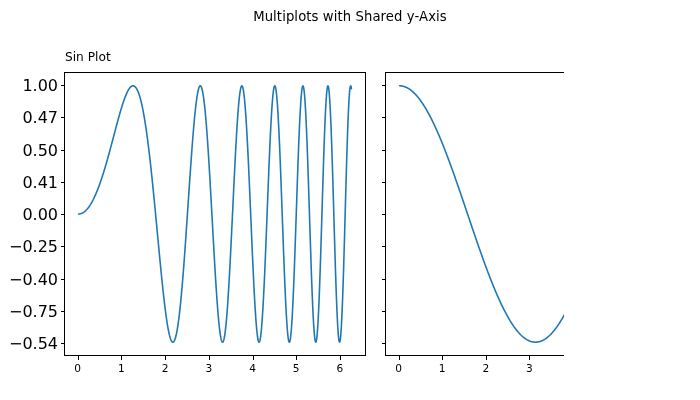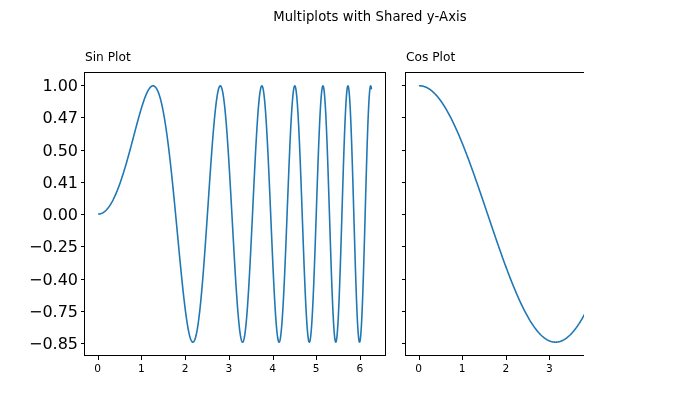--- a/index.html
+++ b/index.html
@@ -7,21 +7,20 @@
     padding: 0;
     background: #ffffff;
   }
   #figure {
     position: relative;
     width: 564px;
     height: 400px;
     background: #ffffff;
     font-family: "DejaVu Sans", sans-serif;
     overflow: hidden;
-    margin-left: 20px;
   }
   #suptitle {
     position: absolute;
     top: 9px;
     left: 0;
     width: 700px;
     text-align: center;
     font-size: 13.2px;
     color: #000000;
     letter-spacing: 0.1px;
@@ -105,21 +104,20 @@
   <div id="suptitle">Multiplots with Shared y-Axis</div>
 
   <div class="axes" id="axes-sin">
     <div class="axes-title">Sin Plot</div>
     <svg class="plot-svg" id="svg-sin" viewBox="0 0 302 284" preserveAspectRatio="none">
       <path class="curve" id="curve-sin" d="M13.72 142.00L14.00 141.99L14.27 141.98L14.55 141.95L14.82 141.92L15.10 141.87L15.37 141.82L15.65 141.75L15.92 141.67L16.19 141.59L16.47 141.49L16.74 141.38L17.02 141.26L17.29 141.14L17.57 141.00L17.84 140.85L18.12 140.69L18.39 140.52L18.67 140.35L18.94 140.16L19.22 139.96L19.49 139.75L19.77 139.53L20.04 139.30L20.32 139.06L20.59 138.81L20.87 138.55L21.14 138.28L21.42 138.00L21.69 137.71L21.97 137.41L22.24 137.09L22.52 136.77L22.79 136.44L23.07 136.10L23.34 135.75L23.62 135.38L23.89 135.01L24.17 134.63L24.44 134.24L24.71 133.83L24.99 133.42L25.26 133.00L25.54 132.57L25.81 132.12L26.09 131.67L26.36 131.21L26.64 130.73L26.91 130.25L27.19 129.76L27.46 129.25L27.74 128.74L28.01 128.22L28.29 127.69L28.56 127.14L28.84 126.59L29.11 126.03L29.39 125.45L29.66 124.87L29.94 124.28L30.21 123.68L30.49 123.07L30.76 122.45L31.04 121.82L31.31 121.18L31.59 120.53L31.86 119.87L32.14 119.20L32.41 118.52L32.69 117.83L32.96 117.13L33.24 116.43L33.51 115.71L33.78 114.99L34.06 114.25L34.33 113.51L34.61 112.76L34.88 112.00L35.16 111.23L35.43 110.45L35.71 109.67L35.98 108.87L36.26 108.07L36.53 107.25L36.81 106.43L37.08 105.61L37.36 104.77L37.63 103.92L37.91 103.07L38.18 102.21L38.46 101.34L38.73 100.47L39.01 99.58L39.28 98.69L39.56 97.79L39.83 96.89L40.11 95.97L40.38 95.05L40.66 94.13L40.93 93.20L41.21 92.26L41.48 91.31L41.76 90.36L42.03 89.40L42.30 88.44L42.58 87.47L42.85 86.49L43.13 85.51L43.40 84.53L43.68 83.54L43.95 82.54L44.23 81.54L44.50 80.54L44.78 79.53L45.05 78.52L45.33 77.50L45.60 76.49L45.88 75.46L46.15 74.44L46.43 73.41L46.70 72.38L46.98 71.35L47.25 70.31L47.53 69.27L47.80 68.23L48.08 67.19L48.35 66.15L48.63 65.11L48.90 64.07L49.18 63.03L49.45 61.99L49.73 60.94L50.00 59.90L50.28 58.86L50.55 57.83L50.82 56.79L51.10 55.75L51.37 54.72L51.65 53.69L51.92 52.67L52.20 51.64L52.47 50.62L52.75 49.61L53.02 48.60L53.30 47.59L53.57 46.59L53.85 45.60L54.12 44.61L54.40 43.63L54.67 42.65L54.95 41.68L55.22 40.72L55.50 39.77L55.77 38.83L56.05 37.89L56.32 36.97L56.60 36.05L56.87 35.15L57.15 34.25L57.42 33.37L57.70 32.50L57.97 31.64L58.25 30.79L58.52 29.96L58.80 29.14L59.07 28.33L59.34 27.54L59.62 26.77L59.89 26.00L60.17 25.26L60.44 24.53L60.72 23.82L60.99 23.13L61.27 22.45L61.54 21.79L61.82 21.15L62.09 20.54L62.37 19.94L62.64 19.36L62.92 18.80L63.19 18.27L63.47 17.75L63.74 17.26L64.02 16.80L64.29 16.35L64.57 15.93L64.84 15.54L65.12 15.17L65.39 14.83L65.67 14.51L65.94 14.22L66.22 13.96L66.49 13.73L66.77 13.52L67.04 13.34L67.32 13.20L67.59 13.08L67.86 12.99L68.14 12.93L68.41 12.91L68.69 12.92L68.96 12.96L69.24 13.03L69.51 13.14L69.79 13.28L70.06 13.45L70.34 13.66L70.61 13.90L70.89 14.18L71.16 14.50L71.44 14.85L71.71 15.24L71.99 15.67L72.26 16.13L72.54 16.63L72.81 17.17L73.09 17.75L73.36 18.37L73.64 19.03L73.91 19.73L74.19 20.46L74.46 21.24L74.74 22.06L75.01 22.92L75.29 23.82L75.56 24.76L75.84 25.74L76.11 26.76L76.39 27.83L76.66 28.94L76.93 30.09L77.21 31.28L77.48 32.51L77.76 33.79L78.03 35.11L78.31 36.47L78.58 37.87L78.86 39.32L79.13 40.81L79.41 42.34L79.68 43.91L79.96 45.53L80.23 47.18L80.51 48.88L80.78 50.62L81.06 52.40L81.33 54.22L81.61 56.08L81.88 57.99L82.16 59.93L82.43 61.91L82.71 63.94L82.98 66.00L83.26 68.10L83.53 70.23L83.81 72.41L84.08 74.62L84.36 76.87L84.63 79.15L84.91 81.47L85.18 83.83L85.45 86.21L85.73 88.63L86.00 91.09L86.28 93.57L86.55 96.08L86.83 98.63L87.10 101.20L87.38 103.80L87.65 106.43L87.93 109.08L88.20 111.76L88.48 114.46L88.75 117.19L89.03 119.94L89.30 122.70L89.58 125.49L89.85 128.29L90.13 131.12L90.40 133.95L90.68 136.80L90.95 139.67L91.23 142.54L91.50 145.43L91.78 148.32L92.05 151.22L92.33 154.13L92.60 157.04L92.88 159.95L93.15 162.86L93.43 165.77L93.70 168.68L93.97 171.59L94.25 174.49L94.52 177.38L94.80 180.26L95.07 183.13L95.35 185.99L95.62 188.84L95.90 191.66L96.17 194.47L96.45 197.26L96.72 200.03L97.00 202.77L97.27 205.49L97.55 208.18L97.82 210.84L98.10 213.46L98.37 216.06L98.65 218.62L98.92 221.14L99.20 223.62L99.47 226.06L99.75 228.45L100.02 230.81L100.30 233.11L100.57 235.36L100.85 237.57L101.12 239.72L101.40 241.81L101.67 243.85L101.95 245.83L102.22 247.74L102.49 249.60L102.77 251.39L103.04 253.11L103.32 254.77L103.59 256.35L103.87 257.87L104.14 259.31L104.42 260.67L104.69 261.96L104.97 263.17L105.24 264.30L105.52 265.34L105.79 266.31L106.07 267.19L106.34 267.98L106.62 268.69L106.89 269.31L107.17 269.84L107.44 270.27L107.72 270.62L107.99 270.87L108.27 271.03L108.54 271.09L108.82 271.06L109.09 270.92L109.37 270.70L109.64 270.37L109.92 269.94L110.19 269.42L110.47 268.79L110.74 268.07L111.02 267.24L111.29 266.31L111.56 265.29L111.84 264.16L112.11 262.93L112.39 261.60L112.66 260.17L112.94 258.64L113.21 257.01L113.49 255.28L113.76 253.46L114.04 251.53L114.31 249.51L114.59 247.39L114.86 245.18L115.14 242.88L115.41 240.48L115.69 237.99L115.96 235.41L116.24 232.75L116.51 229.99L116.79 227.16L117.06 224.24L117.34 221.24L117.61 218.16L117.89 215.01L118.16 211.78L118.44 208.48L118.71 205.11L118.99 201.67L119.26 198.17L119.54 194.61L119.81 190.99L120.08 187.31L120.36 183.59L120.63 179.81L120.91 175.99L121.18 172.13L121.46 168.23L121.73 164.29L122.01 160.32L122.28 156.33L122.56 152.30L122.83 148.26L123.11 144.21L123.38 140.14L123.66 136.06L123.93 131.98L124.21 127.89L124.48 123.82L124.76 119.75L125.03 115.69L125.31 111.65L125.58 107.63L125.86 103.64L126.13 99.67L126.41 95.75L126.68 91.86L126.96 88.01L127.23 84.21L127.51 80.47L127.78 76.78L128.06 73.15L128.33 69.59L128.60 66.10L128.88 62.69L129.15 59.35L129.43 56.10L129.70 52.94L129.98 49.86L130.25 46.88L130.53 44.01L130.80 41.23L131.08 38.57L131.35 36.02L131.63 33.58L131.90 31.26L132.18 29.07L132.45 27.00L132.73 25.06L133.00 23.25L133.28 21.58L133.55 20.05L133.83 18.66L134.10 17.42L134.38 16.32L134.65 15.37L134.93 14.57L135.20 13.93L135.48 13.44L135.75 13.11L136.03 12.94L136.30 12.92L136.58 13.07L136.85 13.38L137.12 13.85L137.40 14.49L137.67 15.28L137.95 16.24L138.22 17.37L138.50 18.66L138.77 20.10L139.05 21.71L139.32 23.48L139.60 25.41L139.87 27.50L140.15 29.74L140.42 32.14L140.70 34.69L140.97 37.38L141.25 40.23L141.52 43.21L141.80 46.34L142.07 49.60L142.35 53.00L142.62 56.53L142.90 60.18L143.17 63.95L143.45 67.84L143.72 71.84L144.00 75.95L144.27 80.16L144.55 84.46L144.82 88.86L145.10 93.34L145.37 97.90L145.64 102.54L145.92 107.23L146.19 111.99L146.47 116.81L146.74 121.67L147.02 126.57L147.29 131.50L147.57 136.46L147.84 141.44L148.12 146.43L148.39 151.42L148.67 156.41L148.94 161.38L149.22 166.34L149.49 171.27L149.77 176.16L150.04 181.02L150.32 185.82L150.59 190.56L150.87 195.24L151.14 199.85L151.42 204.37L151.69 208.80L151.97 213.14L152.24 217.37L152.52 221.50L152.79 225.50L153.07 229.38L153.34 233.12L153.62 236.72L153.89 240.18L154.17 243.49L154.44 246.63L154.71 249.61L154.99 252.42L155.26 255.05L155.54 257.49L155.81 259.75L156.09 261.82L156.36 263.69L156.64 265.36L156.91 266.82L157.19 268.07L157.46 269.11L157.74 269.93L158.01 270.54L158.29 270.92L158.56 271.09L158.84 271.02L159.11 270.73L159.39 270.22L159.66 269.48L159.94 268.51L160.21 267.32L160.49 265.90L160.76 264.26L161.04 262.39L161.31 260.31L161.59 258.01L161.86 255.49L162.14 252.76L162.41 249.82L162.69 246.68L162.96 243.35L163.23 239.82L163.51 236.10L163.78 232.20L164.06 228.12L164.33 223.88L164.61 219.47L164.88 214.91L165.16 210.20L165.43 205.36L165.71 200.38L165.98 195.28L166.26 190.08L166.53 184.77L166.81 179.36L167.08 173.88L167.36 168.32L167.63 162.70L167.91 157.04L168.18 151.33L168.46 145.59L168.73 139.84L169.01 134.08L169.28 128.32L169.56 122.58L169.83 116.87L170.11 111.21L170.38 105.59L170.66 100.04L170.93 94.57L171.21 89.18L171.48 83.89L171.75 78.71L172.03 73.66L172.30 68.73L172.58 63.96L172.85 59.33L173.13 54.88L173.40 50.59L173.68 46.50L173.95 42.60L174.23 38.90L174.50 35.42L174.78 32.16L175.05 29.14L175.33 26.35L175.60 23.80L175.88 21.51L176.15 19.48L176.43 17.71L176.70 16.21L176.98 14.99L177.25 14.05L177.53 13.38L177.80 13.00L178.08 12.91L178.35 13.11L178.63 13.60L178.90 14.38L179.18 15.45L179.45 16.81L179.73 18.45L180.00 20.38L180.27 22.59L180.55 25.09L180.82 27.85L181.10 30.88L181.37 34.18L181.65 37.73L181.92 41.54L182.20 45.58L182.47 49.86L182.75 54.36L183.02 59.08L183.30 64.00L183.57 69.12L183.85 74.42L184.12 79.88L184.40 85.51L184.67 91.29L184.95 97.19L185.22 103.22L185.50 109.34L185.77 115.56L186.05 121.86L186.32 128.21L186.60 134.60L186.87 141.03L187.15 147.47L187.42 153.90L187.70 160.32L187.97 166.69L188.25 173.02L188.52 179.28L188.80 185.45L189.07 191.53L189.34 197.48L189.62 203.31L189.89 208.98L190.17 214.49L190.44 219.83L190.72 224.97L190.99 229.90L191.27 234.61L191.54 239.09L191.82 243.32L192.09 247.29L192.37 250.98L192.64 254.40L192.92 257.52L193.19 260.34L193.47 262.85L193.74 265.03L194.02 266.89L194.29 268.42L194.57 269.61L194.84 270.45L195.12 270.95L195.39 271.09L195.67 270.88L195.94 270.32L196.22 269.40L196.49 268.13L196.77 266.51L197.04 264.54L197.32 262.22L197.59 259.57L197.86 256.58L198.14 253.27L198.41 249.63L198.69 245.69L198.96 241.45L199.24 236.92L199.51 232.11L199.79 227.04L200.06 221.71L200.34 216.15L200.61 210.36L200.89 204.37L201.16 198.19L201.44 191.83L201.71 185.32L201.99 178.68L202.26 171.92L202.54 165.05L202.81 158.12L203.09 151.12L203.36 144.08L203.64 137.03L203.91 129.99L204.19 122.97L204.46 115.99L204.74 109.09L205.01 102.27L205.29 95.57L205.56 89.00L205.84 82.58L206.11 76.33L206.38 70.27L206.66 64.43L206.93 58.82L207.21 53.45L207.48 48.36L207.76 43.55L208.03 39.04L208.31 34.84L208.58 30.98L208.86 27.46L209.13 24.29L209.41 21.50L209.68 19.08L209.96 17.05L210.23 15.42L210.51 14.19L210.78 13.37L211.06 12.96L211.33 12.96L211.61 13.39L211.88 14.23L212.16 15.49L212.43 17.17L212.71 19.25L212.98 21.75L213.26 24.64L213.53 27.92L213.81 31.58L214.08 35.62L214.36 40.01L214.63 44.76L214.90 49.83L215.18 55.22L215.45 60.91L215.73 66.88L216.00 73.11L216.28 79.59L216.55 86.28L216.83 93.18L217.10 100.25L217.38 107.47L217.65 114.82L217.93 122.28L218.20 129.81L218.48 137.40L218.75 145.01L219.03 152.62L219.30 160.21L219.58 167.74L219.85 175.19L220.13 182.54L220.40 189.75L220.68 196.80L220.95 203.67L221.23 210.32L221.50 216.74L221.78 222.90L222.05 228.78L222.33 234.36L222.60 239.61L222.88 244.51L223.15 249.05L223.42 253.20L223.70 256.96L223.97 260.30L224.25 263.21L224.52 265.68L224.80 267.70L225.07 269.25L225.35 270.34L225.62 270.95L225.90 271.08L226.17 270.73L226.45 269.90L226.72 268.58L227.00 266.79L227.27 264.53L227.55 261.80L227.82 258.61L228.10 254.98L228.37 250.91L228.65 246.42L228.92 241.53L229.20 236.24L229.47 230.59L229.75 224.59L230.02 218.26L230.30 211.62L230.57 204.71L230.85 197.54L231.12 190.15L231.40 182.56L231.67 174.80L231.95 166.91L232.22 158.90L232.49 150.82L232.77 142.69L233.04 134.55L233.32 126.43L233.59 118.36L233.87 110.37L234.14 102.51L234.42 94.79L234.69 87.25L234.97 79.93L235.24 72.84L235.52 66.03L235.79 59.53L236.07 53.35L236.34 47.52L236.62 42.08L236.89 37.04L237.17 32.43L237.44 28.27L237.72 24.57L237.99 21.36L238.27 18.65L238.54 16.44L238.82 14.77L239.09 13.62L239.37 13.01L239.64 12.95L239.92 13.43L240.19 14.46L240.47 16.03L240.74 18.14L241.01 20.78L241.29 23.95L241.56 27.62L241.84 31.80L242.11 36.45L242.39 41.56L242.66 47.12L242.94 53.09L243.21 59.46L243.49 66.19L243.76 73.27L244.04 80.66L244.31 88.32L244.59 96.23L244.86 104.35L245.14 112.65L245.41 121.09L245.69 129.63L245.96 138.24L246.24 146.87L246.51 155.49L246.79 164.06L247.06 172.54L247.34 180.90L247.61 189.09L247.89 197.07L248.16 204.82L248.44 212.28L248.71 219.44L248.99 226.24L249.26 232.67L249.53 238.69L249.81 244.28L250.08 249.39L250.36 254.02L250.63 258.13L250.91 261.70L251.18 264.72L251.46 267.17L251.73 269.04L252.01 270.31L252.28 270.98L252.56 271.04L252.83 270.50L253.11 269.34L253.38 267.58L253.66 265.21L253.93 262.26L254.21 258.73L254.48 254.63L254.76 249.99L255.03 244.83L255.31 239.16L255.58 233.01L255.86 226.42L256.13 219.41L256.41 212.01L256.68 204.27L256.96 196.21L257.23 187.87L257.51 179.31L257.78 170.54L258.05 161.63L258.33 152.61L258.60 143.53L258.88 134.43L259.15 125.35L259.43 116.35L259.70 107.47L259.98 98.75L260.25 90.24L260.53 81.98L260.80 74.02L261.08 66.39L261.35 59.13L261.63 52.29L261.90 45.89L262.18 39.98L262.45 34.59L262.73 29.74L263.00 25.46L263.28 21.78L263.55 18.71L263.83 16.28L264.10 14.50L264.38 13.37L264.65 12.92L264.93 13.14L265.20 14.03L265.48 15.60L265.75 17.83L266.03 20.71L266.30 24.24L266.57 28.40L266.85 33.16L267.12 38.51L267.40 44.41L267.67 50.84L267.95 57.76L268.22 65.14L268.50 72.94L268.77 81.12L269.05 89.64L269.32 98.45L269.60 107.51L269.87 116.76L270.15 126.16L270.42 135.66L270.70 145.20L270.97 154.73L271.25 164.21L271.52 173.57L271.80 182.77L272.07 191.75L272.35 200.47L272.62 208.87L272.90 216.91L273.17 224.54L273.45 231.72L273.72 238.41L274.00 244.56L274.27 250.14L274.55 255.12L274.82 259.47L275.10 263.16L275.37 266.17L275.64 268.47L275.92 270.06L276.19 270.92L276.47 271.05L276.74 270.44L277.02 269.09L277.29 267.01L277.57 264.21L277.84 260.70L278.12 256.50L278.39 251.63L278.67 246.12L278.94 240.00L279.22 233.30L279.49 226.06L279.77 218.33L280.04 210.13L280.32 201.53L280.59 192.57L280.87 183.30L281.14 173.78L281.42 164.06L281.69 154.19L281.97 144.25L282.24 134.28L282.52 124.35L282.79 114.51L283.07 104.83L283.34 95.36L283.62 86.16L283.89 77.29L284.16 68.81L284.44 60.75L284.71 53.19L284.99 46.15L285.26 39.70L285.54 33.86L285.81 28.68L286.09 24.18L286.36 20.41L286.64 17.38L286.91 15.12L287.19 13.64L287.46 12.96L287.74 13.08L288.01 13.99L288.29 15.71" stroke="#1f77b4" stroke-width="1.6"></path>
     </svg>
   </div>
 
   <div class="axes" id="axes-cos">
-    <div class="axes-title">Cos Plot</div>
     <svg class="plot-svg" id="svg-cos" viewBox="0 0 301 284" preserveAspectRatio="none">
       <path class="curve" id="curve-cos" d="M13.68 12.91L13.95 12.91L14.22 12.92L14.50 12.93L14.77 12.95L15.05 12.97L15.32 13.00L15.59 13.03L15.87 13.07L16.14 13.12L16.42 13.16L16.69 13.22L16.96 13.28L17.24 13.34L17.51 13.41L17.78 13.48L18.06 13.56L18.33 13.65L18.61 13.74L18.88 13.83L19.15 13.93L19.43 14.03L19.70 14.14L19.98 14.26L20.25 14.38L20.52 14.50L20.80 14.63L21.07 14.77L21.35 14.91L21.62 15.05L21.89 15.20L22.17 15.36L22.44 15.51L22.72 15.68L22.99 15.85L23.26 16.02L23.54 16.20L23.81 16.39L24.09 16.58L24.36 16.77L24.63 16.97L24.91 17.18L25.18 17.39L25.45 17.60L25.73 17.82L26.00 18.05L26.28 18.27L26.55 18.51L26.82 18.75L27.10 18.99L27.37 19.24L27.65 19.49L27.92 19.75L28.19 20.02L28.47 20.28L28.74 20.56L29.02 20.83L29.29 21.12L29.56 21.40L29.84 21.70L30.11 21.99L30.39 22.29L30.66 22.60L30.93 22.91L31.21 23.23L31.48 23.55L31.76 23.87L32.03 24.20L32.30 24.54L32.58 24.88L32.85 25.22L33.12 25.57L33.40 25.92L33.67 26.28L33.95 26.64L34.22 27.01L34.49 27.38L34.77 27.75L35.04 28.13L35.32 28.52L35.59 28.91L35.86 29.30L36.14 29.70L36.41 30.10L36.69 30.51L36.96 30.92L37.23 31.34L37.51 31.76L37.78 32.18L38.06 32.61L38.33 33.04L38.60 33.48L38.88 33.92L39.15 34.37L39.43 34.82L39.70 35.27L39.97 35.73L40.25 36.20L40.52 36.66L40.80 37.14L41.07 37.61L41.34 38.09L41.62 38.57L41.89 39.06L42.16 39.55L42.44 40.05L42.71 40.55L42.99 41.05L43.26 41.56L43.53 42.07L43.81 42.59L44.08 43.11L44.36 43.63L44.63 44.16L44.90 44.69L45.18 45.23L45.45 45.77L45.73 46.31L46.00 46.86L46.27 47.41L46.55 47.96L46.82 48.52L47.10 49.08L47.37 49.65L47.64 50.22L47.92 50.79L48.19 51.37L48.47 51.95L48.74 52.53L49.01 53.12L49.29 53.71L49.56 54.30L49.83 54.90L50.11 55.50L50.38 56.11L50.66 56.71L50.93 57.32L51.20 57.94L51.48 58.56L51.75 59.18L52.03 59.80L52.30 60.43L52.57 61.06L52.85 61.69L53.12 62.33L53.40 62.97L53.67 63.62L53.94 64.26L54.22 64.91L54.49 65.57L54.77 66.22L55.04 66.88L55.31 67.54L55.59 68.21L55.86 68.87L56.14 69.54L56.41 70.22L56.68 70.89L56.96 71.57L57.23 72.26L57.50 72.94L57.78 73.63L58.05 74.32L58.33 75.01L58.60 75.71L58.87 76.40L59.15 77.10L59.42 77.81L59.70 78.51L59.97 79.22L60.24 79.93L60.52 80.64L60.79 81.36L61.07 82.08L61.34 82.80L61.61 83.52L61.89 84.25L62.16 84.97L62.44 85.70L62.71 86.43L62.98 87.17L63.26 87.90L63.53 88.64L63.81 89.38L64.08 90.13L64.35 90.87L64.63 91.62L64.90 92.37L65.17 93.12L65.45 93.87L65.72 94.62L66.00 95.38L66.27 96.14L66.54 96.90L66.82 97.66L67.09 98.42L67.37 99.19L67.64 99.95L67.91 100.72L68.19 101.49L68.46 102.26L68.74 103.04L69.01 103.81L69.28 104.59L69.56 105.37L69.83 106.15L70.11 106.93L70.38 107.71L70.65 108.49L70.93 109.28L71.20 110.06L71.48 110.85L71.75 111.64L72.02 112.43L72.30 113.22L72.57 114.01L72.84 114.80L73.12 115.60L73.39 116.39L73.67 117.19L73.94 117.99L74.21 118.78L74.49 119.58L74.76 120.38L75.04 121.18L75.31 121.99L75.58 122.79L75.86 123.59L76.13 124.40L76.41 125.20L76.68 126.01L76.95 126.81L77.23 127.62L77.50 128.43L77.78 129.23L78.05 130.04L78.32 130.85L78.60 131.66L78.87 132.47L79.15 133.28L79.42 134.09L79.69 134.90L79.97 135.71L80.24 136.52L80.52 137.33L80.79 138.14L81.06 138.96L81.34 139.77L81.61 140.58L81.88 141.39L82.16 142.20L82.43 143.02L82.71 143.83L82.98 144.64L83.25 145.45L83.53 146.26L83.80 147.07L84.08 147.88L84.35 148.70L84.62 149.51L84.90 150.32L85.17 151.13L85.45 151.94L85.72 152.75L85.99 153.55L86.27 154.36L86.54 155.17L86.82 155.98L87.09 156.79L87.36 157.59L87.64 158.40L87.91 159.20L88.19 160.01L88.46 160.81L88.73 161.61L89.01 162.42L89.28 163.22L89.55 164.02L89.83 164.82L90.10 165.62L90.38 166.41L90.65 167.21L90.92 168.01L91.20 168.80L91.47 169.59L91.75 170.39L92.02 171.18L92.29 171.97L92.57 172.76L92.84 173.55L93.12 174.33L93.39 175.12L93.66 175.90L93.94 176.68L94.21 177.47L94.49 178.25L94.76 179.02L95.03 179.80L95.31 180.58L95.58 181.35L95.86 182.12L96.13 182.89L96.40 183.66L96.68 184.43L96.95 185.20L97.22 185.96L97.50 186.72L97.77 187.48L98.05 188.24L98.32 189.00L98.59 189.76L98.87 190.51L99.14 191.26L99.42 192.01L99.69 192.76L99.96 193.50L100.24 194.25L100.51 194.99L100.79 195.73L101.06 196.46L101.33 197.20L101.61 197.93L101.88 198.66L102.16 199.39L102.43 200.12L102.70 200.84L102.98 201.56L103.25 202.28L103.53 203.00L103.80 203.71L104.07 204.43L104.35 205.13L104.62 205.84L104.89 206.55L105.17 207.25L105.44 207.95L105.72 208.64L105.99 209.34L106.26 210.03L106.54 210.72L106.81 211.40L107.09 212.09L107.36 212.77L107.63 213.45L107.91 214.12L108.18 214.79L108.46 215.46L108.73 216.13L109.00 216.79L109.28 217.45L109.55 218.11L109.83 218.76L110.10 219.41L110.37 220.06L110.65 220.71L110.92 221.35L111.20 221.99L111.47 222.62L111.74 223.26L112.02 223.89L112.29 224.51L112.56 225.13L112.84 225.75L113.11 226.37L113.39 226.98L113.66 227.59L113.93 228.20L114.21 228.80L114.48 229.40L114.76 230.00L115.03 230.59L115.30 231.18L115.58 231.76L115.85 232.34L116.13 232.92L116.40 233.50L116.67 234.07L116.95 234.63L117.22 235.20L117.50 235.76L117.77 236.31L118.04 236.87L118.32 237.42L118.59 237.96L118.87 238.50L119.14 239.04L119.41 239.57L119.69 240.10L119.96 240.63L120.23 241.15L120.51 241.67L120.78 242.18L121.06 242.69L121.33 243.20L121.60 243.70L121.88 244.20L122.15 244.69L122.43 245.18L122.70 245.67L122.97 246.15L123.25 246.63L123.52 247.10L123.80 247.57L124.07 248.04L124.34 248.50L124.62 248.95L124.89 249.41L125.17 249.85L125.44 250.30L125.71 250.74L125.99 251.17L126.26 251.60L126.54 252.03L126.81 252.45L127.08 252.87L127.36 253.29L127.63 253.69L127.91 254.10L128.18 254.50L128.45 254.90L128.73 255.29L129.00 255.67L129.27 256.06L129.55 256.44L129.82 256.81L130.10 257.18L130.37 257.54L130.64 257.90L130.92 258.26L131.19 258.61L131.47 258.95L131.74 259.29L132.01 259.63L132.29 259.96L132.56 260.29L132.84 260.61L133.11 260.93L133.38 261.25L133.66 261.55L133.93 261.86L134.21 262.16L134.48 262.45L134.75 262.74L135.03 263.03L135.30 263.31L135.58 263.58L135.85 263.85L136.12 264.12L136.40 264.38L136.67 264.63L136.94 264.89L137.22 265.13L137.49 265.37L137.77 265.61L138.04 265.84L138.31 266.07L138.59 266.29L138.86 266.51L139.14 266.72L139.41 266.93L139.68 267.13L139.96 267.33L140.23 267.52L140.51 267.70L140.78 267.89L141.05 268.06L141.33 268.24L141.60 268.40L141.88 268.57L142.15 268.72L142.42 268.88L142.70 269.02L142.97 269.16L143.25 269.30L143.52 269.43L143.79 269.56L144.07 269.68L144.34 269.80L144.61 269.91L144.89 270.02L145.16 270.12L145.44 270.22L145.71 270.31L145.98 270.40L146.26 270.48L146.53 270.55L146.81 270.63L147.08 270.69L147.35 270.75L147.63 270.81L147.90 270.86L148.18 270.91L148.45 270.95L148.72 270.98L149.00 271.01L149.27 271.04L149.55 271.06L149.82 271.07L150.09 271.09L150.37 271.09L150.64 271.09L150.92 271.09L151.19 271.07L151.46 271.06L151.74 271.04L152.01 271.01L152.28 270.98L152.56 270.95L152.83 270.91L153.11 270.86L153.38 270.81L153.65 270.75L153.93 270.69L154.20 270.63L154.48 270.55L154.75 270.48L155.02 270.40L155.30 270.31L155.57 270.22L155.85 270.12L156.12 270.02L156.39 269.91L156.67 269.80L156.94 269.68L157.22 269.56L157.49 269.43L157.76 269.30L158.04 269.16L158.31 269.02L158.59 268.88L158.86 268.72L159.13 268.57L159.41 268.40L159.68 268.24L159.95 268.06L160.23 267.89L160.50 267.70L160.78 267.52L161.05 267.32L161.32 267.13L161.60 266.93L161.87 266.72L162.15 266.51L162.42 266.29L162.69 266.07L162.97 265.84L163.24 265.61L163.52 265.37L163.79 265.13L164.06 264.88L164.34 264.63L164.61 264.38L164.89 264.12L165.16 263.85L165.43 263.58L165.71 263.31L165.98 263.03L166.26 262.74L166.53 262.45L166.80 262.16L167.08 261.86L167.35 261.55L167.63 261.24L167.90 260.93L168.17 260.61L168.45 260.29L168.72 259.96L168.99 259.63L169.27 259.29L169.54 258.95L169.82 258.61L170.09 258.26L170.36 257.90L170.64 257.54L170.91 257.18L171.19 256.81L171.46 256.43L171.73 256.06L172.01 255.67L172.28 255.29L172.56 254.90L172.83 254.50L173.10 254.10L173.38 253.69L173.65 253.28L173.93 252.87L174.20 252.45L174.47 252.03L174.75 251.60L175.02 251.17L175.30 250.74L175.57 250.30L175.84 249.85L176.12 249.40L176.39 248.95L176.66 248.50L176.94 248.03L177.21 247.57L177.49 247.10L177.76 246.63L178.03 246.15L178.31 245.67L178.58 245.18L178.86 244.69L179.13 244.20L179.40 243.70L179.68 243.20L179.95 242.69L180.23 242.18L180.50 241.67L180.77 241.15L181.05 240.63L181.32 240.10L181.60 239.57L181.87 239.04L182.14 238.50L182.42 237.96L182.69 237.41L182.97 236.87L183.24 236.31L183.51 235.76L183.79 235.20L184.06 234.63L184.33 234.07L184.61 233.50L184.88 232.92L185.16 232.34L185.43 231.76L185.70 231.18L185.98 230.59L186.25 229.99L186.53 229.40L186.80 228.80L187.07 228.20L187.35 227.59L187.62 226.98L187.90 226.37L188.17 225.75L188.44 225.13L188.72 224.51L188.99 223.88L189.27 223.25L189.54 222.62L189.81 221.99L190.09 221.35L190.36 220.71L190.64 220.06L190.91 219.41L191.18 218.76L191.46 218.11L191.73 217.45L192.00 216.79L192.28 216.13L192.55 215.46L192.83 214.79L193.10 214.12L193.37 213.44L193.65 212.77L193.92 212.09L194.20 211.40L194.47 210.72L194.74 210.03L195.02 209.34L195.29 208.64L195.57 207.95L195.84 207.25L196.11 206.54L196.39 205.84L196.66 205.13L196.94 204.42L197.21 203.71L197.48 203.00L197.76 202.28L198.03 201.56L198.31 200.84L198.58 200.12L198.85 199.39L199.13 198.66L199.40 197.93L199.67 197.20L199.95 196.46L200.22 195.73L200.50 194.99L200.77 194.25L201.04 193.50L201.32 192.76L201.59 192.01L201.87 191.26L202.14 190.51L202.41 189.75L202.69 189.00L202.96 188.24L203.24 187.48L203.51 186.72L203.78 185.96L204.06 185.20L204.33 184.43L204.61 183.66L204.88 182.89L205.15 182.12L205.43 181.35L205.70 180.58L205.98 179.80L206.25 179.02L206.52 178.24L206.80 177.46L207.07 176.68L207.35 175.90L207.62 175.12L207.89 174.33L208.17 173.54L208.44 172.76L208.71 171.97L208.99 171.18L209.26 170.38L209.54 169.59L209.81 168.80L210.08 168.00L210.36 167.21L210.63 166.41L210.91 165.61L211.18 164.81L211.45 164.02L211.73 163.21L212.00 162.41L212.28 161.61L212.55 160.81L212.82 160.00L213.10 159.20L213.37 158.40L213.65 157.59L213.92 156.78L214.19 155.98L214.47 155.17L214.74 154.36L215.02 153.55L215.29 152.74L215.56 151.93L215.84 151.13L216.11 150.31L216.38 149.50L216.66 148.69L216.93 147.88L217.21 147.07L217.48 146.26L217.75 145.45L218.03 144.64L218.30 143.83L218.58 143.01L218.85 142.20L219.12 141.39L219.40 140.58L219.67 139.77L219.95 138.95L220.22 138.14L220.49 137.33L220.77 136.52L221.04 135.71L221.32 134.90L221.59 134.09L221.86 133.28L222.14 132.47L222.41 131.66L222.69 130.85L222.96 130.04L223.23 129.23L223.51 128.42L223.78 127.62L224.05 126.81L224.33 126.00L224.60 125.20L224.88 124.39L225.15 123.59L225.42 122.79L225.70 121.98L225.97 121.18L226.25 120.38L226.52 119.58L226.79 118.78L227.07 117.98L227.34 117.19L227.62 116.39L227.89 115.60L228.16 114.80L228.44 114.01L228.71 113.22L228.99 112.43L229.26 111.64L229.53 110.85L229.81 110.06L230.08 109.27L230.36 108.49L230.63 107.71L230.90 106.92L231.18 106.14L231.45 105.36L231.72 104.59L232.00 103.81L232.27 103.04L232.55 102.26L232.82 101.49L233.09 100.72L233.37 99.95L233.64 99.18L233.92 98.42L234.19 97.66L234.46 96.89L234.74 96.13L235.01 95.38L235.29 94.62L235.56 93.87L235.83 93.11L236.11 92.36L236.38 91.61L236.66 90.87L236.93 90.12L237.20 89.38L237.48 88.64L237.75 87.90L238.03 87.17L238.30 86.43L238.57 85.70L238.85 84.97L239.12 84.24L239.39 83.52L239.67 82.80L239.94 82.08L240.22 81.36L240.49 80.64L240.76 79.93L241.04 79.22L241.31 78.51L241.59 77.81L241.86 77.10L242.13 76.40L242.41 75.70L242.68 75.01L242.96 74.32L243.23 73.63L243.50 72.94L243.78 72.25L244.05 71.57L244.33 70.89L244.60 70.22L244.87 69.54L245.15 68.87L245.42 68.20L245.70 67.54L245.97 66.88L246.24 66.22L246.52 65.56L246.79 64.91L247.06 64.26L247.34 63.61L247.61 62.97L247.89 62.33L248.16 61.69L248.43 61.06L248.71 60.43L248.98 59.80L249.26 59.18L249.53 58.56L249.80 57.94L250.08 57.32L250.35 56.71L250.63 56.10L250.90 55.50L251.17 54.90L251.45 54.30L251.72 53.71L252.00 53.12L252.27 52.53L252.54 51.95L252.82 51.37L253.09 50.79L253.37 50.22L253.64 49.65L253.91 49.08L254.19 48.52L254.46 47.96L254.74 47.41L255.01 46.86L255.28 46.31L255.56 45.77L255.83 45.23L256.10 44.69L256.38 44.16L256.65 43.63L256.93 43.11L257.20 42.59L257.47 42.07L257.75 41.56L258.02 41.05L258.30 40.55L258.57 40.05L258.84 39.55L259.12 39.06L259.39 38.57L259.67 38.09L259.94 37.61L260.21 37.13L260.49 36.66L260.76 36.20L261.04 35.73L261.31 35.27L261.58 34.82L261.86 34.37L262.13 33.92L262.41 33.48L262.68 33.04L262.95 32.61L263.23 32.18L263.50 31.76L263.77 31.34L264.05 30.92L264.32 30.51L264.60 30.10L264.87 29.70L265.14 29.30L265.42 28.91L265.69 28.52L265.97 28.13L266.24 27.75L266.51 27.38L266.79 27.01L267.06 26.64L267.34 26.28L267.61 25.92L267.88 25.57L268.16 25.22L268.43 24.87L268.71 24.54L268.98 24.20L269.25 23.87L269.53 23.55L269.80 23.23L270.08 22.91L270.35 22.60L270.62 22.29L270.90 21.99L271.17 21.69L271.44 21.40L271.72 21.12L271.99 20.83L272.27 20.56L272.54 20.28L272.81 20.01L273.09 19.75L273.36 19.49L273.64 19.24L273.91 18.99L274.18 18.75L274.46 18.51L274.73 18.27L275.01 18.04L275.28 17.82L275.55 17.60L275.83 17.39L276.10 17.18L276.38 16.97L276.65 16.77L276.92 16.58L277.20 16.39L277.47 16.20L277.75 16.02L278.02 15.85L278.29 15.68L278.57 15.51L278.84 15.35L279.11 15.20L279.39 15.05L279.66 14.91L279.94 14.77L280.21 14.63L280.48 14.50L280.76 14.38L281.03 14.26L281.31 14.14L281.58 14.03L281.85 13.93L282.13 13.83L282.40 13.74L282.68 13.65L282.95 13.56L283.22 13.48L283.50 13.41L283.77 13.34L284.05 13.28L284.32 13.22L284.59 13.16L284.87 13.12L285.14 13.07L285.42 13.03L285.69 13.00L285.96 12.97L286.24 12.95L286.51 12.93L286.78 12.92L287.06 12.91L287.33 12.91" stroke="#1f77b4" stroke-width="1.6"></path>
     </svg>
   </div>
 
   <div class="tick-layer" id="tick-layer">
       <div class="tick-mark tick-x" style="left: 77.7px; top: 356px;"></div>
       <div class="xtick-label" style="left: 57.7px; top: 362px; width: 40px;">0</div>
       <div class="tick-mark tick-x" style="left: 121.4px; top: 356px;"></div>
       <div class="xtick-label" style="left: 101.4px; top: 362px; width: 40px;">1</div>
@@ -127,21 +125,21 @@
       <div class="xtick-label" style="left: 145.1px; top: 362px; width: 40px;">2</div>
       <div class="tick-mark tick-x" style="left: 208.8px; top: 356px;"></div>
       <div class="xtick-label" style="left: 188.8px; top: 362px; width: 40px;">3</div>
       <div class="tick-mark tick-x" style="left: 252.5px; top: 356px;"></div>
       <div class="xtick-label" style="left: 232.5px; top: 362px; width: 40px;">4</div>
       <div class="tick-mark tick-x" style="left: 296.2px; top: 356px;"></div>
       <div class="xtick-label" style="left: 276.2px; top: 362px; width: 40px;">5</div>
       <div class="tick-mark tick-x" style="left: 339.9px; top: 356px;"></div>
       <div class="xtick-label" style="left: 319.9px; top: 362px; width: 40px;">6</div>
       <div class="tick-mark tick-y" style="left: 60.5px; top: 343.1px;"></div>
-      <div class="ytick-label" style="left: 2px; width: 56px; top: 343.1px;">−0.85</div>
+      <div class="ytick-label" style="left: 2px; width: 56px; top: 343.1px;">−0.54</div>
       <div class="tick-mark tick-y" style="left: 60.5px; top: 310.8px;"></div>
       <div class="ytick-label" style="left: 2px; width: 56px; top: 310.8px;">−0.75</div>
       <div class="tick-mark tick-y" style="left: 60.5px; top: 278.5px;"></div>
       <div class="ytick-label" style="left: 2px; width: 56px; top: 278.5px;">−0.40</div>
       <div class="tick-mark tick-y" style="left: 60.5px; top: 246.3px;"></div>
       <div class="ytick-label" style="left: 2px; width: 56px; top: 246.3px;">−0.25</div>
       <div class="tick-mark tick-y" style="left: 60.5px; top: 214px;"></div>
       <div class="ytick-label" style="left: 2px; width: 56px; top: 214px;">0.00</div>
       <div class="tick-mark tick-y" style="left: 60.5px; top: 181.7px;"></div>
       <div class="ytick-label" style="left: 2px; width: 56px; top: 181.7px;">0.41</div>

